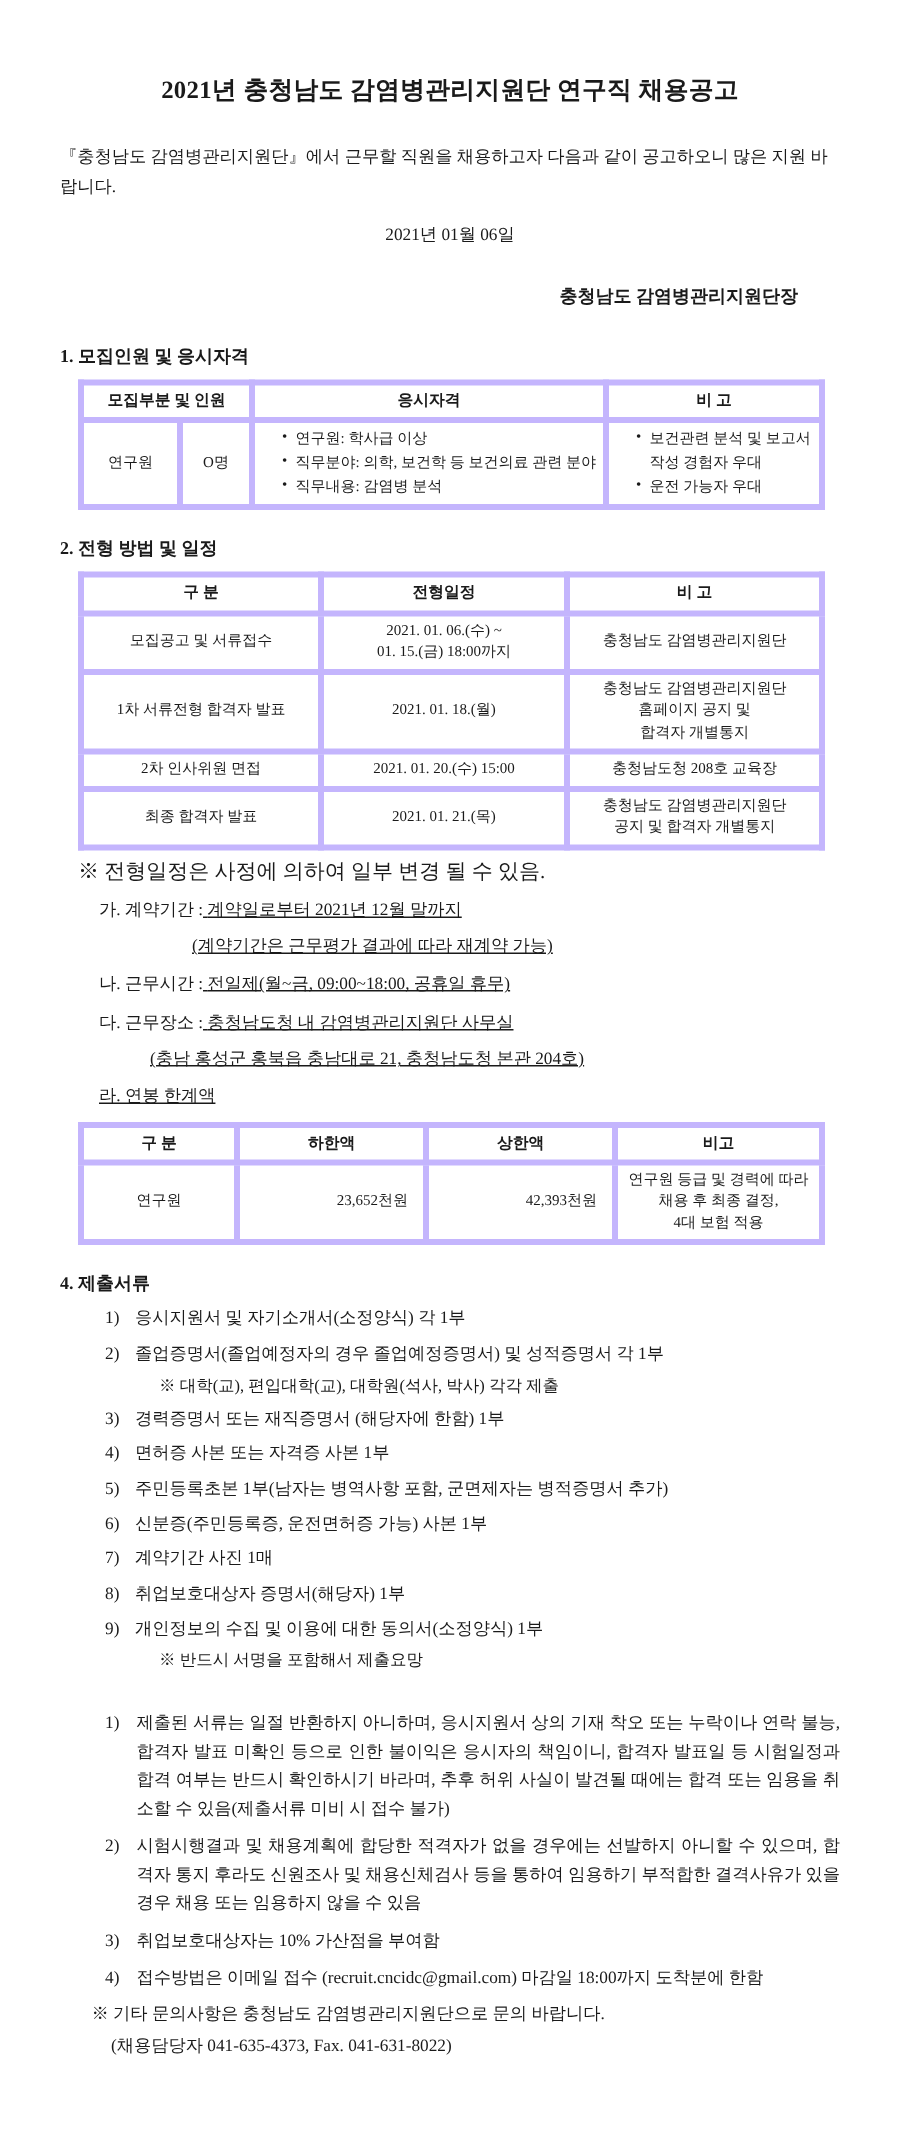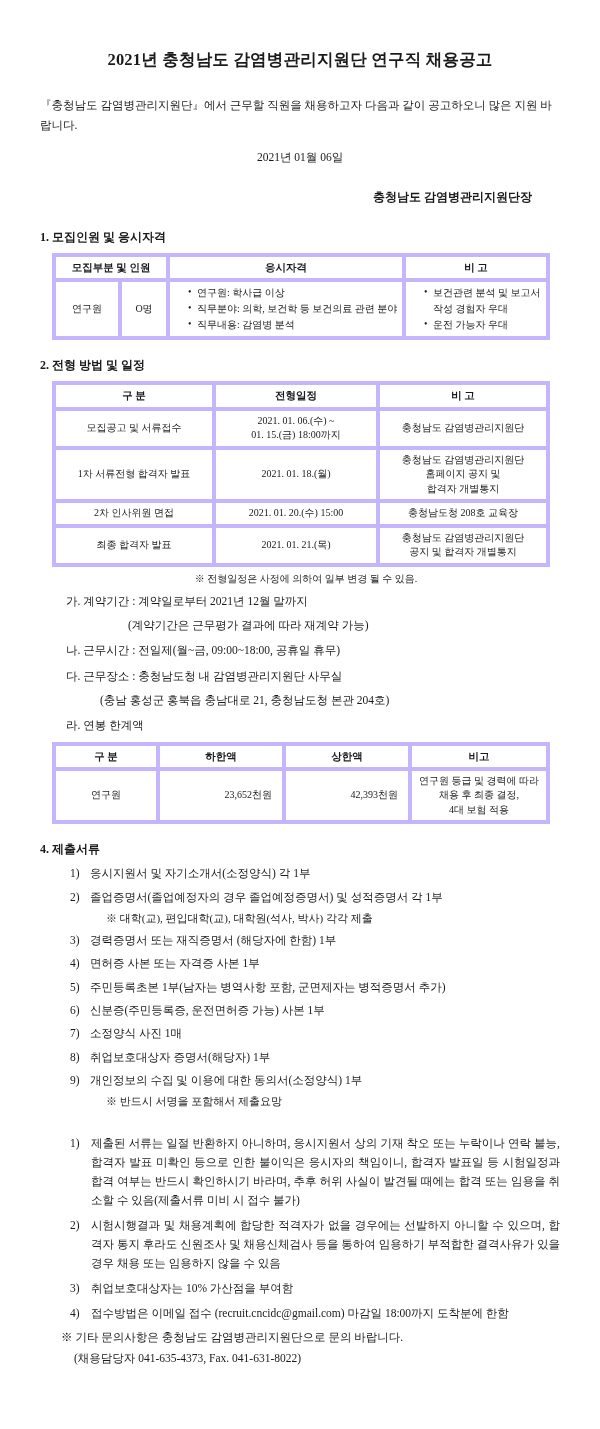--- a/index.html
+++ b/index.html
@@ -85,27 +85,27 @@
     text-align: left;
     line-height: 1.6;
   }
   ul.bullets li:before {
     content: "\2022";
     position: absolute;
     left: 0;
     top: -1px;
   }
   .note {
-    font-size: 10px;
+    font-size: 14px;
     margin: 3px 0 0 12px;
-    text-align: center;
   }
   .cond-list {
     margin: 6px 0 0 26px;
     font-size: 11.5px;
+    text-decoration: underline;
   }
   .cond-list .row {
     margin-bottom: 7px;
     line-height: 1.6;
   }
   .cond-list .sub {
     margin-left: 62px;
     margin-bottom: 7px;
   }
   .cond-list .sub2 {
@@ -325,21 +325,21 @@
     <li>
       <span class="num">5)</span>
       <span>주민등록초본 1부(남자는 병역사항 포함, 군면제자는 병적증명서 추가)</span>
     </li>
     <li>
       <span class="num">6)</span>
       <span>신분증(주민등록증, 운전면허증 가능) 사본 1부</span>
     </li>
     <li>
       <span class="num">7)</span>
-      <span>소정양식 사진 1매</span>
+      <span>계약기간 사진 1매</span>
     </li>
     <li>
       <span class="num">8)</span>
       <span>취업보호대상자 증명서(해당자) 1부</span>
     </li>
     <li>
       <span class="num">9)</span>
       <span>개인정보의 수집 및 이용에 대한 동의서(소정양식) 1부</span>
       <div class="sub-note">※ 반드시 서명을 포함해서 제출요망</div>
     </li>

